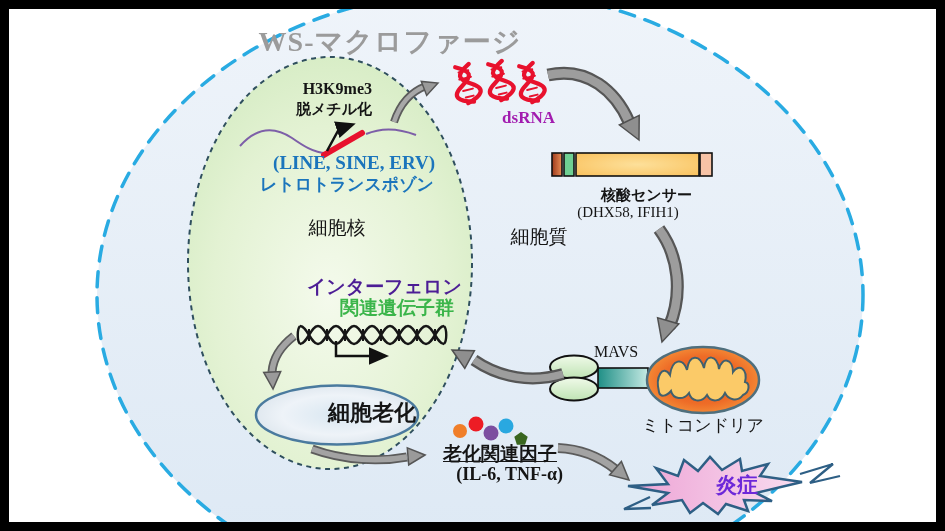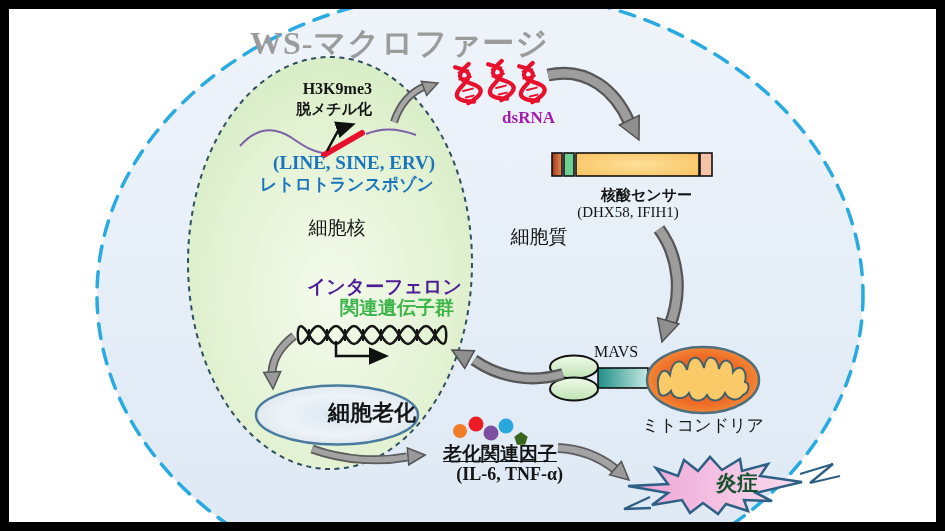--- a/index.html
+++ b/index.html
@@ -4,38 +4,38 @@
 <style>
   html,body{margin:0;padding:0;background:#fff;}
   #stage{
     position:relative;width:945px;height:531px;overflow:hidden;background:#fff;
     font-family:"Liberation Sans",sans-serif;
   }
   #stage svg{position:absolute;left:0;top:0;}
   .label{position:absolute;text-align:center;line-height:1.12;white-space:nowrap;color:#151515;}
   .serif{font-family:"Liberation Serif",serif;}
   .b{font-weight:bold;text-align:right;}
-  .lbl-title{left:250px;top:26px;width:280px;font-size:32px;color:#9b9b9b;letter-spacing:1px;font-weight:bold;font-family:"Liberation Serif",serif;}
+  .lbl-title{left:250px;top:26px;width:280px;font-size:28px;color:#9b9b9b;letter-spacing:1px;font-weight:bold;font-family:"Liberation Serif",serif;}
   .lbl-h3k9{left:252px;top:80px;width:120px;font-size:16px;}
   .lbl-demethyl{left:252px;top:101px;width:120px;font-size:15px;}
   .lbl-retro-en{left:235px;top:152px;width:200px;font-size:19px;color:#1b75bc;}
   .lbl-retro-jp{left:234px;top:175px;width:200px;font-size:17px;color:#1b75bc;}
   .lbl-nucleus{left:292px;top:217px;width:90px;font-size:19px;font-weight:500;}
   .lbl-cyto{left:471px;top:226px;width:100px;font-size:19px;font-weight:500;margin-left:18px;}
   .lbl-dsrna{left:455px;top:108px;width:100px;font-size:17px;color:#a21caf;}
   .lbl-sensor1{left:562px;top:187px;width:130px;font-size:15px;}
   .lbl-sensor2{left:553px;top:204px;width:150px;font-size:15px;}
   .lbl-mavs{left:581px;top:343px;width:70px;font-size:16px;}
   .lbl-mito{left:640px;top:416px;width:126px;font-size:17px;font-weight:500;}
   .lbl-ifn1{left:302px;top:276px;width:160px;font-size:19px;color:#4c1d95;}
   .lbl-ifn2{left:304px;top:297px;width:150px;font-size:19px;color:#3bb54a;font-family:Liberation Serif, serif;}
   .lbl-senescence{left:256px;top:401px;width:160px;font-size:22px;}
   .lbl-sasp1{left:427px;top:443px;width:130px;font-size:19px;text-decoration:underline;}
   .lbl-sasp2{left:413px;top:464px;width:150px;font-size:18px;}
-  .lbl-inflam{left:672px;top:473px;width:86px;font-size:21px;color:#14532d;font-family:Liberation Mono, monospace;}
+  .lbl-inflam{left:672px;top:473px;width:86px;font-size:21px;color:#6d28d9;}
 </style>
 </head>
 <body>
 
 <div id="stage">
 
   <svg width="945" height="531" viewBox="0 0 945 531">
     <defs>
       <linearGradient id="gCell" x1="0" y1="0" x2="0" y2="1">
         <stop offset="0" stop-color="#eff4fa"></stop>

